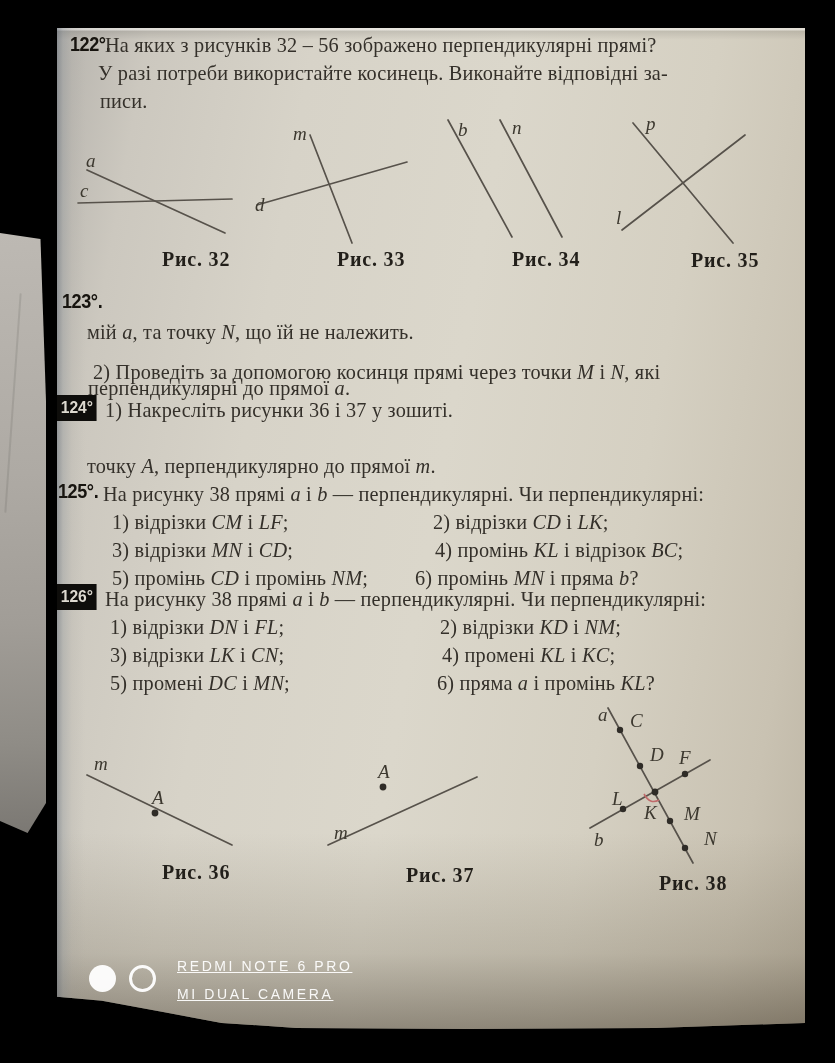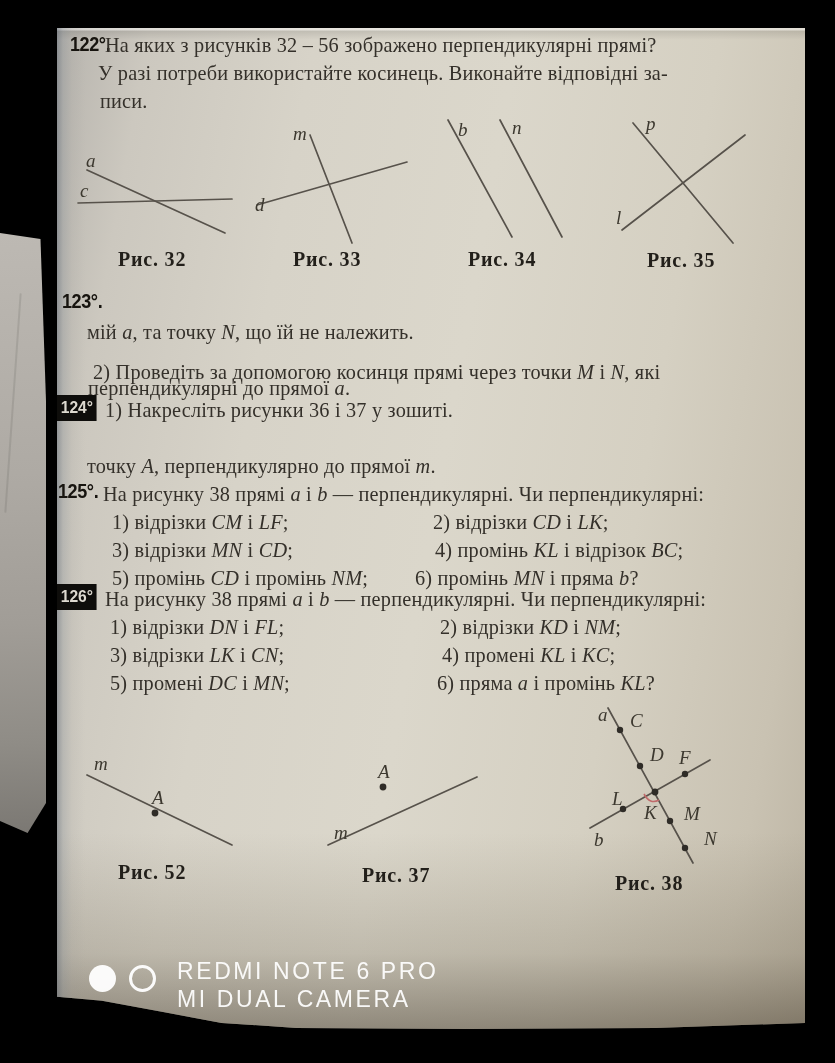--- a/index.html
+++ b/index.html
@@ -22,33 +22,33 @@
   .tl{position:absolute;font:20.3px/26px "Liberation Serif",serif;color:#34302a;
       white-space:nowrap;letter-spacing:.2px;}
   .tl i{font-style:italic;}
   .num{position:absolute;font-family:"Liberation Sans",sans-serif;font-weight:700;
        font-size:21px;color:#17140f;transform:scaleX(.86);transform-origin:left top;
        letter-spacing:-.5px;white-space:nowrap;}
   .numbox{position:absolute;background:#0e0d0b;color:#ddd9d0;
        font:700 17px/26px "Liberation Sans",sans-serif;padding:0 4px;
        transform:scaleX(.92);transform-origin:left top;white-space:nowrap;}
   .cap{position:absolute;font:700 20px "Liberation Serif",serif;color:#221f1a;
-       letter-spacing:.8px;white-space:nowrap;}
+       letter-spacing:.8px;white-space:nowrap;margin-left:44px;}
   svg.fig{position:absolute;overflow:visible;}
   svg.fig line{stroke:#57524b;stroke-width:1.7;stroke-linecap:round;}
   svg.fig circle{fill:#2f2c27;}
   svg.fig text{font:italic 19px "Liberation Serif",serif;fill:#3c382f;}
   svg.fig .mark{stroke:#c06a6a;stroke-width:1.6;fill:none;}
   
   .wm-circle-filled{position:absolute;left:89px;top:965px;width:27px;height:27px;
        border-radius:50%;background:rgba(255,255,255,.95);}
   .wm-circle-ring{position:absolute;left:129px;top:965px;width:27px;height:27px;
        border-radius:50%;border:3.5px solid rgba(255,255,255,.95);box-sizing:border-box;}
-  .wm-txt{position:absolute;font-family:"Liberation Sans",sans-serif;font-size:23px;
-       letter-spacing:2.6px;color:rgba(255,255,255,.93);white-space:nowrap;}
+  .wm-txt{position:absolute;font-family:"Liberation Sans",sans-serif;font-size:14px;
+       letter-spacing:2.6px;color:rgba(255,255,255,.93);white-space:nowrap;text-decoration:underline;}
 </style>
 </head>
 <body>
 
 <div class="photo">
 
   <div class="adj-edge"></div>
 
   <div class="page">
 
@@ -146,21 +146,21 @@
       <text x="52" y="34">C</text>
       <text x="72" y="68">D</text>
       <text x="101" y="71">F</text>
       <text x="34" y="112">L</text>
       <text x="66" y="126">K</text>
       <text x="106" y="127">M</text>
       <text x="126" y="152">N</text>
       <text x="16" y="153">b</text>
     </svg>
 
-    <div class="cap" style="left:61px;top:833px">Рис. 52</div>
+    <div class="cap" style="left:61px;top:833px">Рис. 36</div>
     <div class="cap" style="left:305px;top:836px">Рис. 37</div>
     <div class="cap" style="left:558px;top:844px">Рис. 38</div>
 
   </div>
 
   <div class="wm-circle-filled"></div>
   <div class="wm-circle-ring"></div>
   <div class="wm-txt" style="left:177px;top:958px">REDMI NOTE 6 PRO</div>
   <div class="wm-txt" style="left:177px;top:986px">MI DUAL CAMERA</div>
 

